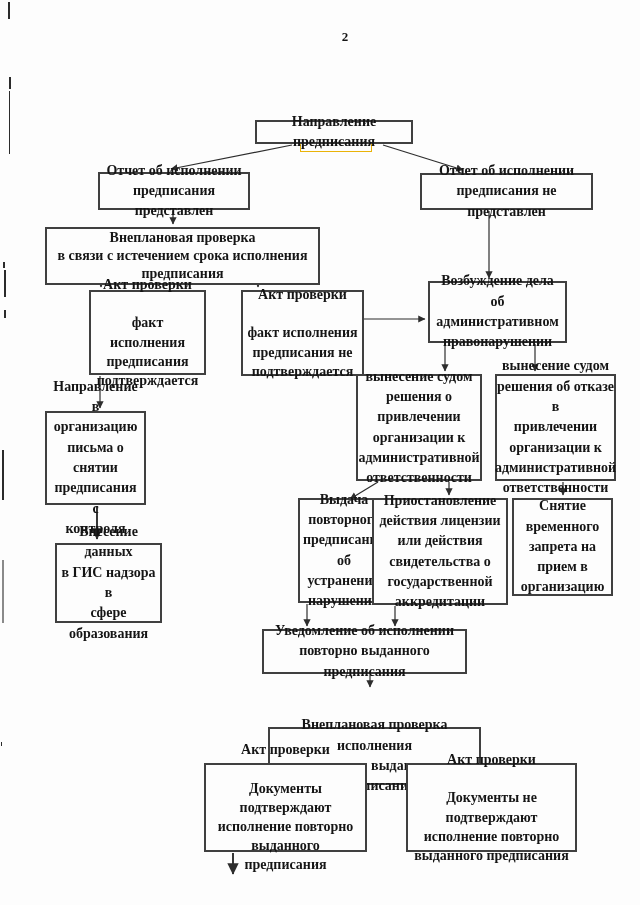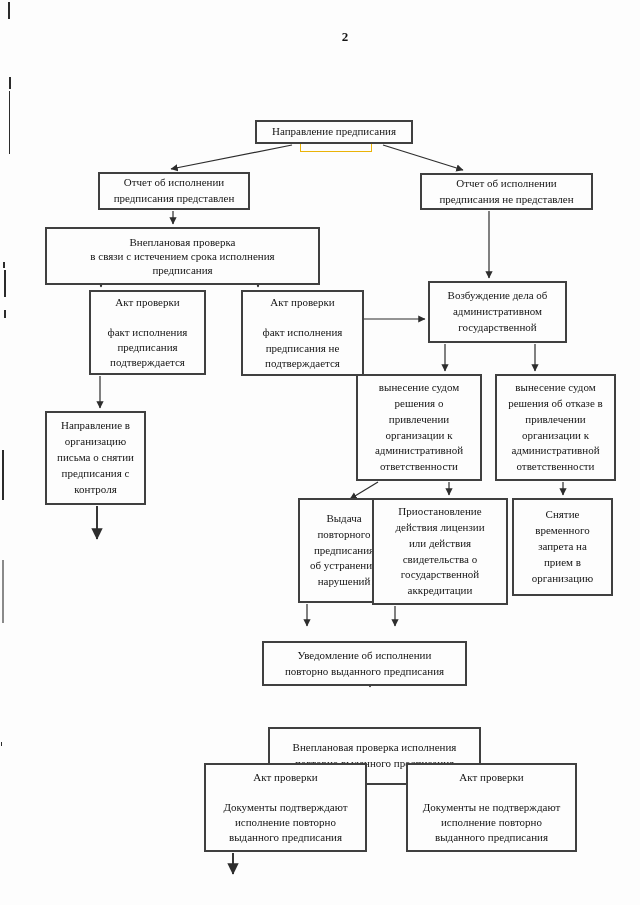--- a/index.html
+++ b/index.html
@@ -16,21 +16,21 @@
     text-align:center;font-size:13px;font-weight:600;
   }
   .box{
     position:absolute;
     box-sizing:border-box;
     border:2px solid #404040;
     background:#fdfdfd;
     display:flex;align-items:center;justify-content:center;
     text-align:center;
     white-space:pre-line;
-    font-size:11px;font-weight:400;line-height:1.45;
+    font-size:14px;font-weight:700;line-height:1.45;
     padding:1px 3px;
     z-index:2;
   }
   .tight{line-height:1.3;}
   .mid{line-height:1.37;margin-left:44px;}
   .scheme{
     border:1px solid #eab308;
     font-size:12.5px;font-weight:700;
     letter-spacing:.5px;
     margin-top:46px;
@@ -50,21 +50,21 @@
   #bx-akt1     {left:45px;top:290px;width:117px;height:85px;}
   #bx-akt2     {left:197px;top:290px;width:123px;height:86px;}
   #bx-vozb     {left:428px;top:281px;width:139px;height:62px;}
   #bx-sud1     {left:356px;top:374px;width:126px;height:107px;}
   #bx-sud2     {left:495px;top:374px;width:121px;height:107px;}
   #bx-pismo    {left:45px;top:411px;width:101px;height:94px;}
   #bx-gis      {left:55px;top:543px;width:107px;height:80px;}
   #bx-vydacha  {left:258px;top:498px;width:92px;height:105px;margin-left:40px;}
   #bx-priost   {left:372px;top:498px;width:136px;height:107px;}
   #bx-snyatie  {left:512px;top:498px;width:101px;height:98px;}
-  #bx-uved     {left:262px;top:629px;width:205px;height:45px;margin-top:12px;}
+  #bx-uved     {left:262px;top:629px;width:205px;height:45px;}
   #bx-vnepl2   {left:268px;top:727px;width:213px;height:58px;}
   #bx-akt3     {left:160px;top:763px;width:163px;height:89px;}
   #bx-akt4     {left:362px;top:763px;width:171px;height:89px;}
 
   
   #m1{left:8px;top:2px;width:2px;height:17px;}
   #m2{left:9px;top:77px;width:2px;height:12px;}
   #m3{left:9px;top:91px;width:1px;height:63px;}
   #m4{left:3px;top:262px;width:2px;height:6px;}
   #m5{left:4px;top:270px;width:2px;height:27px;}
@@ -123,38 +123,42 @@
 факт исполнения
 предписания
 подтверждается</div>
   <div class="box mid" id="bx-akt2">Акт проверки
 
 факт исполнения
 предписания не
 подтверждается</div>
   <div class="box" id="bx-vozb">Возбуждение дела об
 административном
-государственной</div>
+правонарушении</div>
   <div class="box" id="bx-sud1">вынесение судом
 решения о
 привлечении
 организации к
 административной
 ответственности</div>
   <div class="box" id="bx-sud2">вынесение судом
 решения об отказе в
 привлечении
 организации к
 административной
 ответственности</div>
   <div class="box" id="bx-pismo">Направление в
 организацию
 письма о снятии
 предписания с
 контроля</div>
+  <div class="box" id="bx-gis">Внесение данных
+в ГИС надзора в
+сфере
+образования</div>
   <div class="box" id="bx-vydacha">Выдача
 повторного
 предписания
 об устранении
 нарушений</div>
   <div class="box" id="bx-priost">Приостановление
 действия лицензии
 или действия
 свидетельства о
 государственной

